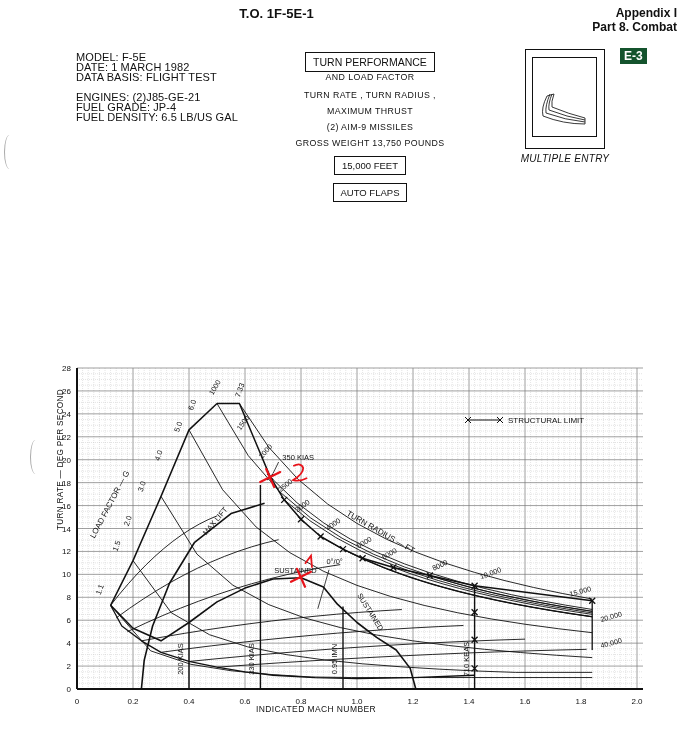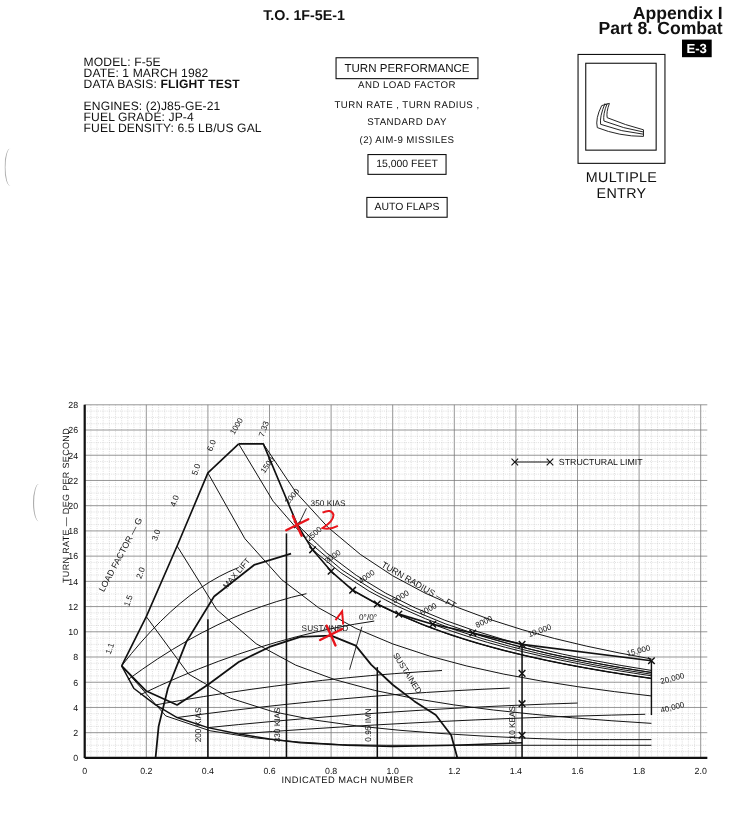--- a/index.html
+++ b/index.html
@@ -1,30 +1,30 @@
 <!DOCTYPE html>
 <html><head>
 <meta charset="utf-8">
 <style>
   html,body{margin:0;padding:0;background:#fff;}
   body{width:681px;height:750px;position:relative;overflow:hidden;font-family:"Liberation Sans",sans-serif;color:#111;}
   .abs{position:absolute;}
   .to-title{left:0;width:553px;top:6px;text-align:center;font-weight:bold;font-size:13px;}
-  .appendix{right:24px;top:6px;text-align:right;font-weight:bold;font-size:16px;line-height:14px;}
+  .appendix{right:4px;top:6px;text-align:right;font-weight:bold;font-size:12px;line-height:14px;}
   .meta{left:76px;top:52px;font-size:11px;line-height:10px;letter-spacing:0.1px;}
-  .meta .b{font-weight:bold;}
+  .meta .b{font-weight:normal;}
   .meta .gap{height:10px;}
   .center{left:250px;width:240px;top:52px;text-align:center;font-size:8.8px;}
   .boxed{display:inline-block;border:1.6px solid #111;padding:3px 7px;font-size:10.5px;}
   .center .line{margin-top:6px;line-height:10px;letter-spacing:0.4px;}
   .center .line.first{margin-top:8px;}
   .entry{left:525px;top:49px;width:78px;height:98px;border:1.5px solid #111;}
   .entry .inner{position:absolute;left:6px;top:7px;width:63px;height:78px;border:1.5px solid #111;}
-  .entry-label{left:520px;top:153px;width:90px;text-align:center;font-size:13px;letter-spacing:0.3px;}
-  .badge{left:620px;top:36px;background:#000000;color:#fff;font-weight:bold;font-size:12px;padding:1px 4px;}
+  .entry-label{left:520px;top:153px;width:90px;text-align:center;font-size:10px;letter-spacing:0.3px;font-style:italic;}
+  .badge{left:620px;top:48px;background:#14532d;color:#fff;font-weight:bold;font-size:12px;padding:1px 4px;}
   .chart{left:0;top:355px;}
   .ylabel{left:56px;top:530px;transform-origin:left top;transform:rotate(-90deg);font-size:8.2px;letter-spacing:0.3px;white-space:nowrap;}
   .xlabel{left:0;width:632px;top:704px;text-align:center;font-size:8.5px;letter-spacing:0.4px;}
   .blip{position:absolute;border-left:1px solid #aaa;border-radius:50%;}
 </style>
 </head>
 <body>
 
 <div class="abs to-title">T.O. 1F-5E-1</div>
 <div class="abs appendix">
@@ -39,24 +39,25 @@
   <div class="gap"></div>
   <div><span>ENGINES:</span> <span>(2)J85-GE-21</span></div>
   <div><span>FUEL GRADE:</span> <span>JP-4</span></div>
   <div><span>FUEL DENSITY:</span> <span>6.5 LB/US GAL</span></div>
 </div>
 
 <div class="abs center">
   <div class="boxed">TURN PERFORMANCE</div>
   <div class="line" style="margin-top:0">AND LOAD FACTOR</div>
   <div class="line first">TURN RATE , TURN RADIUS ,</div>
-  <div class="line">STANDARD DAY</div>
+  <div class="line">MAXIMUM THRUST</div>
   <div class="line">(2) AIM-9 MISSILES</div>
+  <div class="line">GROSS WEIGHT 13,750 POUNDS</div>
   <div style="margin-top:8px"><span class="boxed" style="font-size:9.5px">15,000 FEET</span></div>
-  <div style="margin-top:20px"><span class="boxed" style="font-size:9.5px">AUTO FLAPS</span></div>
+  <div style="margin-top:8px"><span class="boxed" style="font-size:9.5px">AUTO FLAPS</span></div>
 </div>
 
 <div class="abs entry">
   <div class="inner">
     <svg width="63" height="78" viewBox="0 0 63 78">
       <g fill="none" stroke="#222" stroke-width="0.9">
         <path d="M14,38 Q8,50 10,58 Q30,66 52,66"></path>
         <path d="M17,36 Q12,48 13,55 Q32,62 52,64"></path>
         <path d="M19,36 Q15,46 16,52 Q34,59 52,62"></path>
         <path d="M21,36 Q18,44 19,49 Q36,56 52,60"></path>

